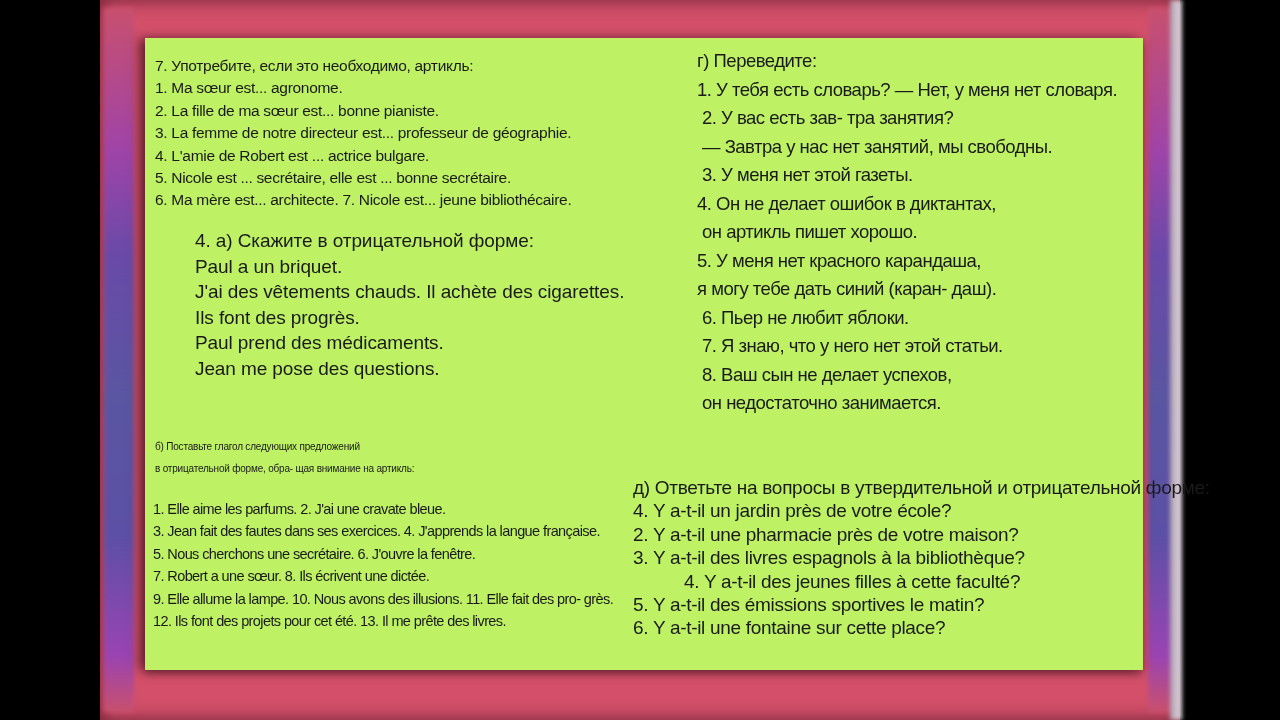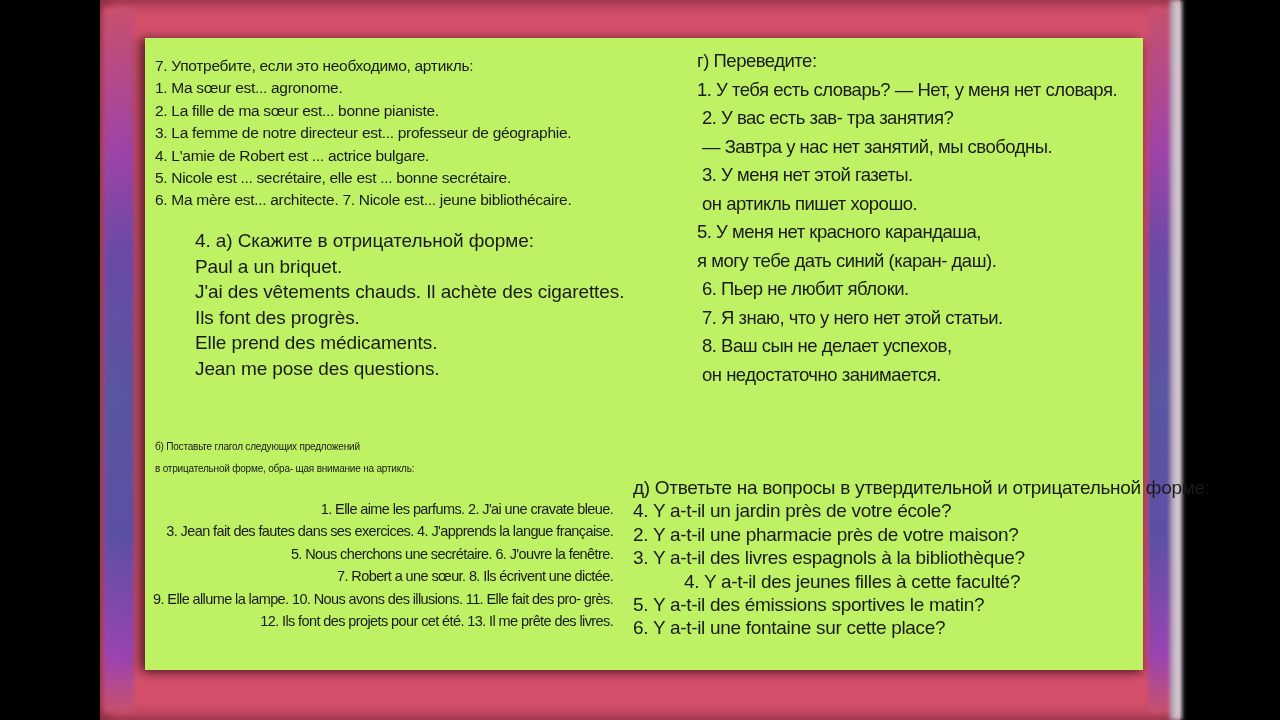--- a/index.html
+++ b/index.html
@@ -30,21 +30,21 @@
       position: absolute; left: 145px; top: 38px; width: 998px; height: 632px;
       background: #bef264;
       box-shadow: -6px 0 10px rgba(40,10,20,0.55), 0 4px 8px rgba(40,10,20,0.4);
       color: #1a1a1a;
     }
     .block { position: absolute; }
     .line { white-space: nowrap; }
     .ex7 { left: 10px; top: 17px; font-size: 15.5px; line-height: 22.4px; letter-spacing: -0.3px; }
     .ex4a { left: 27px; top: 190px; font-size: 19px; line-height: 25.5px; letter-spacing: -0.1px; margin-left: 23px; }
     .ex4b-head { left: 10px; top: 398px; font-size: 10px; line-height: 22px; letter-spacing: -0.2px; }
-    .ex4b-list { left: 8px; top: 460px; font-size: 14.5px; line-height: 22.4px; letter-spacing: -0.6px; text-align: right; }
+    .ex4b-list { left: 8px; top: 460px; font-size: 14.5px; line-height: 22.4px; letter-spacing: -0.6px; }
     .exg { left: 552px; top: 9px; font-size: 18.5px; line-height: 28.5px; letter-spacing: -0.5px; }
     .exd { left: 488px; top: 438px; font-size: 19px; line-height: 23.4px; letter-spacing: -0.3px; }
     .ind1 { padding-left: 5px; }
     .ind2 { padding-left: 3px; margin-left: 48px; }
   </style>
 </head>
 <body>
 
 <div class="frame">
   <div class="frame-edge-left"></div>
@@ -62,21 +62,21 @@
     <div class="line">4. L'amie de Robert est ... actrice bulgare.</div>
     <div class="line">5. Nicole est ... secrétaire, elle est ... bonne secrétaire.</div>
     <div class="line">6. Ma mère est... architecte. 7. Nicole est... jeune bibliothécaire.</div>
   </div>
 
   <div class="block ex4a">
     <div class="line">4. а) Скажите в отрицательной форме:</div>
     <div class="line">Paul a un briquet.</div>
     <div class="line">J'ai des vêtements chauds. Il achète des cigarettes.</div>
     <div class="line">Ils font des progrès.</div>
-    <div class="line">Elle prend des médicaments.</div>
+    <div class="line">Paul prend des médicaments.</div>
     <div class="line">Jean me pose des questions.</div>
   </div>
 
   <div class="block ex4b-head">
     <div class="line">б) Поставьте глагол следующих предложений</div>
     <div class="line">в отрицательной форме, обра- щая внимание на артикль:</div>
   </div>
 
   <div class="block ex4b-list">
     <div class="line">1. Elle aime les parfums. 2. J'ai une cravate bleue.</div>
@@ -86,20 +86,21 @@
     <div class="line">9. Elle allume la lampe. 10. Nous avons des illusions. 11. Elle fait des pro- grès.</div>
     <div class="line">12. Ils font des projets pour cet été. 13. Il me prête des livres.</div>
   </div>
 
   <div class="block exg">
     <div class="line">г) Переведите:</div>
     <div class="line">1. У тебя есть словарь? — Нет, у меня нет словаря.</div>
     <div class="line ind1">2. У вас есть зав- тра занятия?</div>
     <div class="line ind1">— Завтра у нас нет занятий, мы свободны.</div>
     <div class="line ind1">3. У меня нет этой газеты.</div>
+    <div class="line">4. Он не делает ошибок в диктантах,</div>
     <div class="line ind1">он артикль пишет хорошо.</div>
     <div class="line">5. У меня нет красного карандаша,</div>
     <div class="line">я могу тебе дать синий (каран- даш).</div>
     <div class="line ind1">6. Пьер не любит яблоки.</div>
     <div class="line ind1">7. Я знаю, что у него нет этой статьи.</div>
     <div class="line ind1">8. Ваш сын не делает успехов,</div>
     <div class="line ind1">он недостаточно занимается.</div>
   </div>
 
   <div class="block exd">

